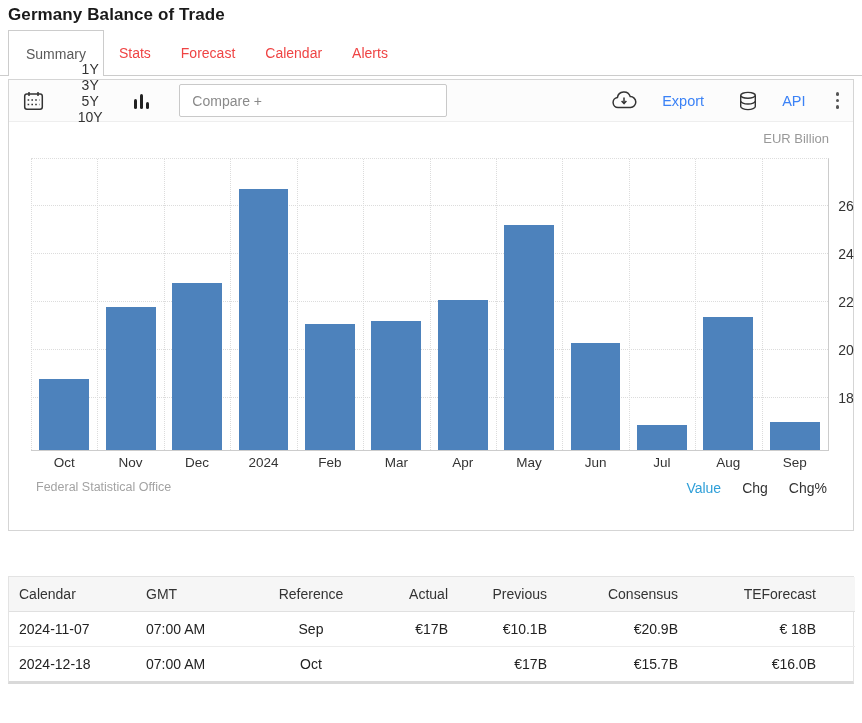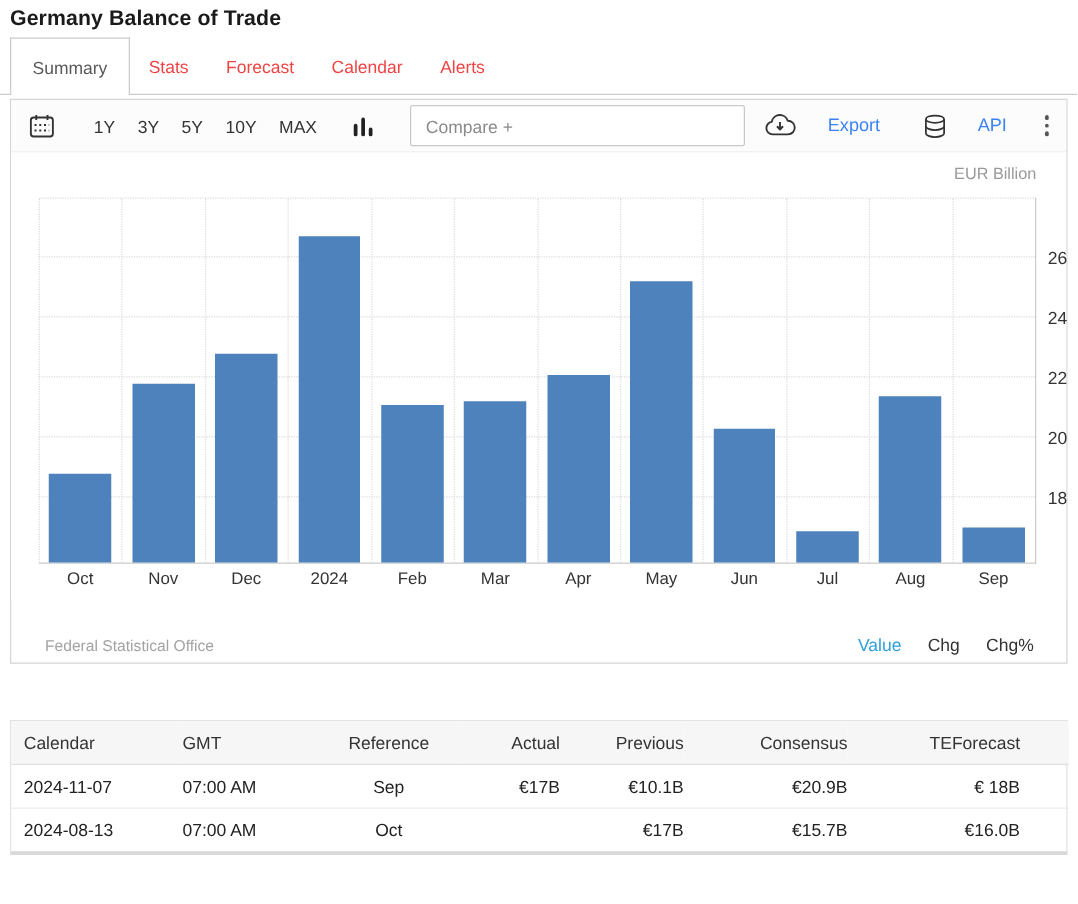--- a/index.html
+++ b/index.html
@@ -18,21 +18,21 @@
   
   .tab-strip{height:46px;display:flex;align-items:stretch;border-bottom:1px solid var(--border-gray);padding-left:8px;}
   .tab{display:flex;align-items:center;padding:0 15px;font-size:14px;color:#ef4444;cursor:pointer;}
   .tab.active{background:#fff;border:1px solid var(--border-gray);border-bottom:none;margin-bottom:-1px;color:#595959;padding:0 17px;}
   .caret-down{display:inline-block;width:0;height:0;border-left:4px solid transparent;border-right:4px solid transparent;border-top:5px solid #222;margin-left:7px;}
   
   .card{margin:3px 8px 0 8px;width:846px;border:1px solid #d5d5d5;background:#fff;}
   
   .toolbar{height:42px;display:flex;align-items:center;padding:0 14px;background:#fcfcfc;border-bottom:1px solid #eee;}
   .icon-btn{background:none;border:none;padding:0;display:flex;align-items:center;cursor:pointer;}
-  .ranges{display:flex;margin-left:22px;}
+  .ranges{display:flex;margin-left:22px;flex-direction:column;}
   .range-btn{background:none;border:none;font-size:14px;color:#333;padding:0 9px;cursor:pointer;font-family:inherit;}
   .chart-type-btn{margin-left:20px;display:flex;align-items:flex-end;height:16px;}
   .chart-type-btn span{display:inline-block;width:3px;border-radius:1.5px;background:#222;margin-right:3px;}
   .cb1{height:10px}.cb2{height:15px}.cb3{height:7px;margin-right:0!important}
   .compare-input{margin-left:30px;width:268px;height:33px;border:1px solid #c9c9c9;border-radius:2px;
     font-size:14px;padding:0 12px;color:#333;font-family:inherit;background:#fff;}
   .compare-input::placeholder{color:#8a8a8a;}
   .tool-right{margin-left:auto;display:flex;align-items:center;}
   .tool-group{display:flex;align-items:center;background:none;border:none;cursor:pointer;font-family:inherit;}
   .tool-group .lbl{font-size:14.5px;color:#3b82f6;margin-left:24px;}
@@ -42,21 +42,21 @@
   
   .chart-area{position:relative;height:358px;background:#fff;}
   .unit-label{position:absolute;top:9px;right:24px;font-size:13px;color:var(--muted-gray);}
   .plot{position:absolute;left:22px;top:36px;width:798px;height:293px;
     border-right:1px solid #ccc;border-bottom:1px solid #ccc;border-top:1px dotted #ddd;}
   .hgrid{position:absolute;left:0;right:0;border-top:1px dotted #dcdcdc;height:0;}
   .vgrid{position:absolute;top:0;bottom:0;border-left:1px dotted #dcdcdc;width:0;}
   .bar{position:absolute;bottom:0;background:var(--bar-blue);}
   .ytick{position:absolute;right:-32px;width:28px;text-align:center;font-size:14px;color:#333;transform:translateY(50%);}
   .xlabel{position:absolute;top:100%;padding-top:5px;text-align:center;font-size:13.5px;color:#333;}
-  .chart-footer{height:50px;display:flex;align-items:flex-end;justify-content:space-between;padding:0 26px 6px 27px;}
+  .chart-footer{height:50px;display:flex;align-items:flex-start;justify-content:space-between;padding:0 26px 6px 27px;}
   .source-label{font-size:12.5px;color:#a3a3a3;}
   .toggles{display:flex;align-items:center;}
   .toggle{background:none;border:none;font-size:14px;color:#333;margin-left:21px;cursor:pointer;font-family:inherit;}
   .toggle.active{color:var(--accent-blue);}
   
   .table-wrap{margin:45px 8px 0 8px;width:846px;border:1px solid #e3e3e3;border-bottom:3px solid #d9d9d9;}
   table{width:100%;border-collapse:collapse;table-layout:fixed;font-size:14px;color:#222;}
   thead th{height:34px;background:#f6f6f6;font-weight:400;color:#333;border-bottom:1px solid #e0e0e0;}
   tbody td{height:35px;border-top:1px solid #ececec;}
   tbody tr:first-child td{border-top:none;}
@@ -229,21 +229,21 @@
         <tr>
           <td>2024-11-07</td>
           <td>07:00 AM</td>
           <td>Sep</td>
           <td>€17B</td>
           <td>€10.1B</td>
           <td>€20.9B</td>
           <td>€ 18B</td>
         </tr>
         <tr>
-          <td>2024-08-13</td>
+          <td>2024-12-18</td>
           <td>07:00 AM</td>
           <td>Oct</td>
           <td></td>
           <td>€17B</td>
           <td>€15.7B</td>
           <td>€16.0B</td>
         </tr>
       </tbody>
   </table>
 </div>

